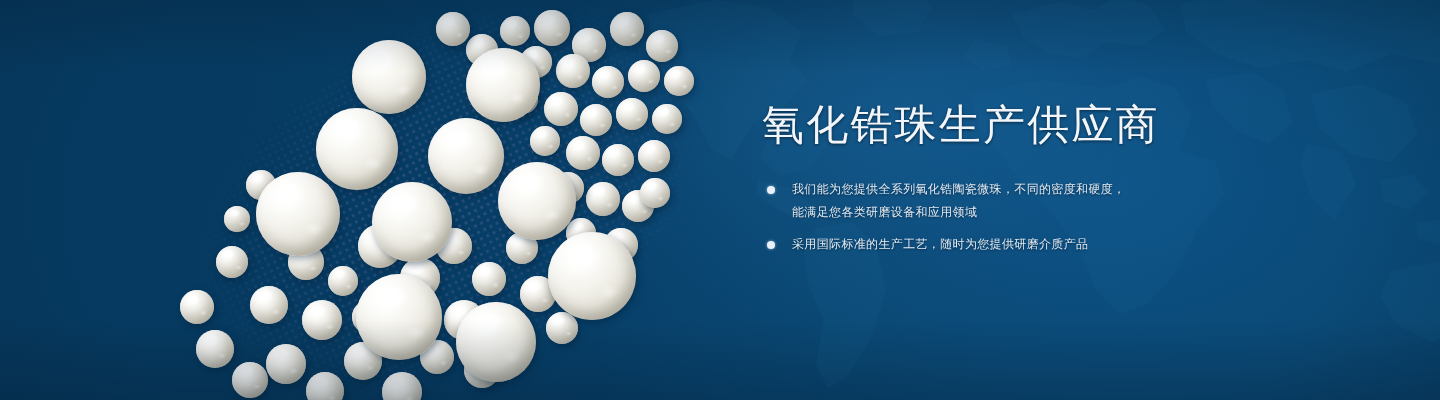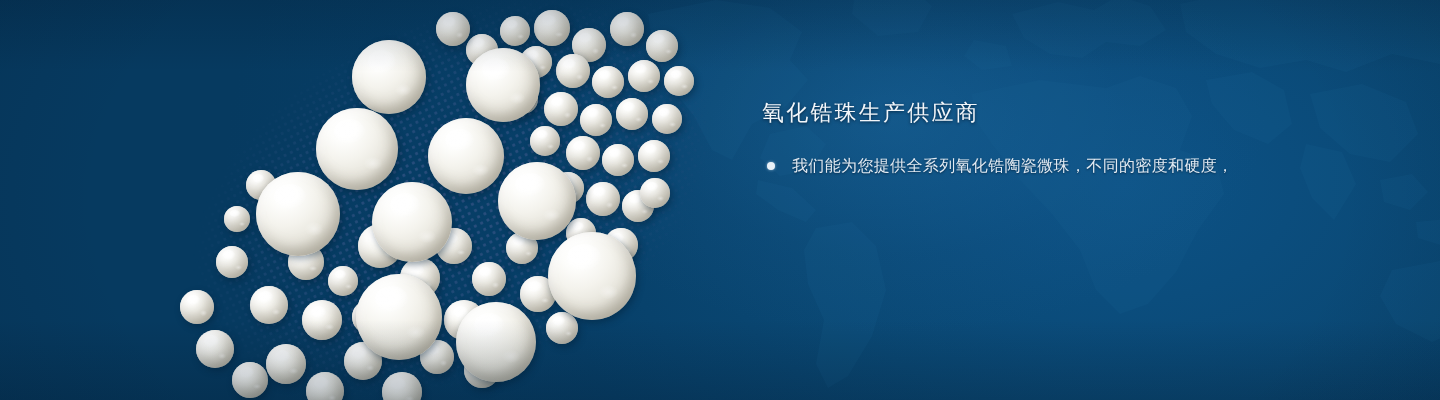--- a/index.html
+++ b/index.html
@@ -90,37 +90,37 @@
     background:radial-gradient(ellipse at 50% 50%, rgba(255,255,255,.40) 0%, rgba(255,255,255,0) 75%);
   }
 
   
   #copy {
     position:absolute;
     left:762px; top:100px;
     width:640px;
   }
   #headline {
-    font-size:22px;
+    font-size:42px;
     line-height:1.18;
     font-weight:400;
     letter-spacing:2.2px;
     color:#f2f6fa;
     text-shadow:0 1px 3px rgba(2,20,38,.70);
     white-space:nowrap;
   }
   #bullets {
     margin-top:28px;
     list-style:none;
   }
   .bullet {
     position:relative;
     padding-left:30px;
     margin-bottom:9px;
-    font-size:16px;
+    font-size:12px;
     line-height:23px;
     letter-spacing:.35px;
     color:#e3ebf3;
     text-shadow:0 1px 2px rgba(2,20,38,.60);
   }
   .bullet:last-child { margin-bottom:0; }
   .dot {
     position:absolute;
     left:5px; top:8px;
     width:8px; height:8px;
@@ -247,20 +247,25 @@
 
   <div id="copy">
 
     <h1 id="headline">氧化锆珠生产供应商</h1>
 
     <ul id="bullets">
 
       <li class="bullet">
         <span class="dot"></span>
         <span class="bline">我们能为您提供全系列氧化锆陶瓷微珠，不同的密度和硬度，</span>
+        <span class="bline">能满足您各类研磨设备和应用领域</span>
       </li>
 
 
+      <li class="bullet">
+        <span class="dot"></span>
+        <span class="bline">采用国际标准的生产工艺，随时为您提供研磨介质产品</span>
+      </li>
 
     </ul>
   </div>
 
 </div>
 
 </body></html>

